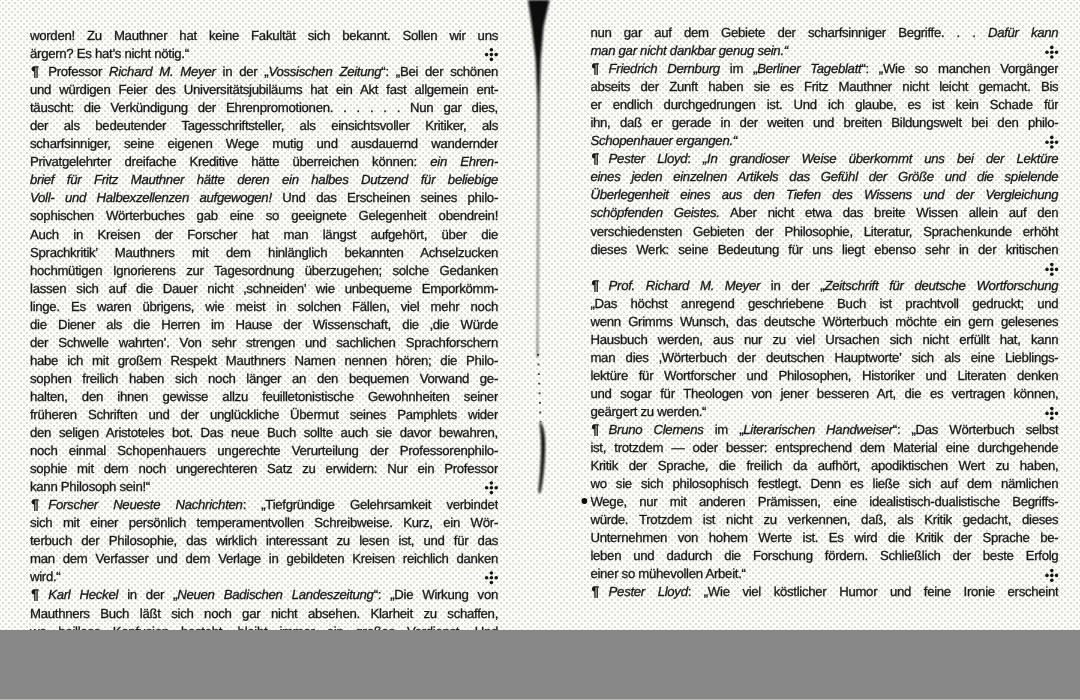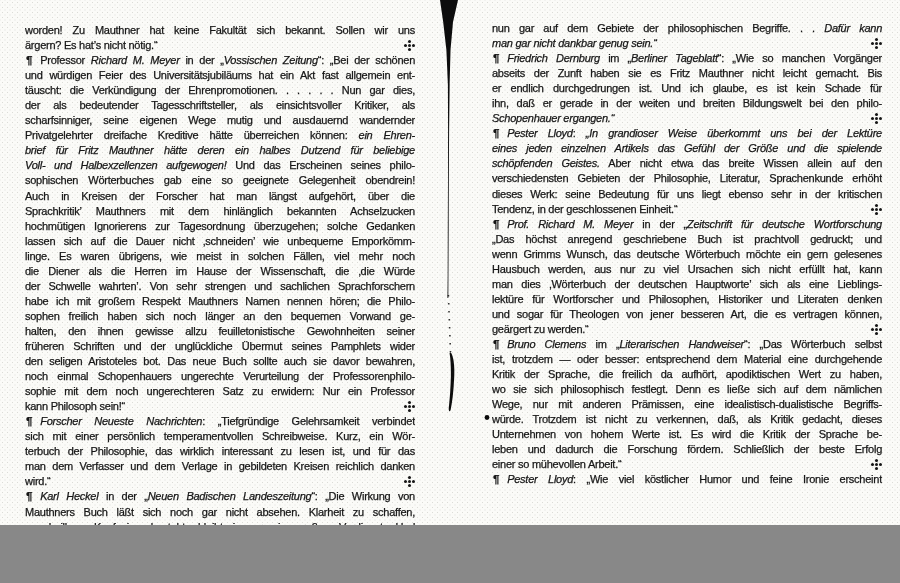--- a/index.html
+++ b/index.html
@@ -69,33 +69,34 @@
       <div class="line"><span class="pilcrow">¶</span><span class="seg-i">Forscher Neueste Nachrichten</span><span>: „Tiefgründige Gelehrsamkeit verbindet</span></div>
       <div class="line"><span>sich mit einer persönlich temperamentvollen Schreibweise. Kurz, ein Wör-</span></div>
       <div class="line"><span>terbuch der Philosophie, das wirklich interessant zu lesen ist, und für das</span></div>
       <div class="line"><span>man dem Verfasser und dem Verlage in gebildeten Kreisen reichlich danken</span></div>
       <div class="line pend"><span class="orn"></span><span>wird.“</span></div>
       <div class="line"><span class="pilcrow">¶</span><span class="seg-i">Karl Heckel</span><span> in der „</span><span class="seg-i">Neuen Badischen Landeszeitung</span><span>“: „Die Wirkung von</span></div>
       <div class="line"><span>Mauthners Buch läßt sich noch gar nicht absehen. Klarheit zu schaffen,</span></div>
       <div class="line"><span>wo heillose Konfusion besteht, bleibt immer ein großes Verdienst. Und</span></div>
     </div>
   <div class="page page-right">
-      <div class="line"><span>nun gar auf dem Gebiete der philosophischen Begriffe. . . </span><span class="seg-i">Dafür kann</span></div>
+      <div class="line"><span>nun gar auf dem Gebiete der scharfsinniger Begriffe. . . </span><span class="seg-i">Dafür kann</span></div>
       <div class="line pend"><span class="orn"></span><span class="seg-i">man gar nicht dankbar genug sein.“</span></div>
       <div class="line"><span class="pilcrow">¶</span><span class="seg-i">Friedrich Dernburg</span><span> im „</span><span class="seg-i">Berliner Tageblatt</span><span>“: „Wie so manchen Vorgänger</span></div>
       <div class="line"><span>abseits der Zunft haben sie es Fritz Mauthner nicht leicht gemacht. Bis</span></div>
       <div class="line"><span>er endlich durchgedrungen ist. Und ich glaube, es ist kein Schade für</span></div>
       <div class="line"><span>ihn, daß er gerade in der weiten und breiten Bildungswelt bei den philo-</span></div>
       <div class="line pend"><span class="orn"></span><span class="seg-i">Schopenhauer ergangen.“</span></div>
       <div class="line"><span class="pilcrow">¶</span><span class="seg-i">Pester Lloyd</span><span>: </span><span class="seg-i">„In grandioser Weise überkommt uns bei der Lektüre</span></div>
       <div class="line"><span class="seg-i">eines jeden einzelnen Artikels das Gefühl der Größe und die spielende</span></div>
+      <div class="line"><span class="seg-i">Überlegenheit eines aus den Tiefen des Wissens und der Vergleichung</span></div>
       <div class="line"><span class="seg-i">schöpfenden Geistes.</span><span> Aber nicht etwa das breite Wissen allein auf den</span></div>
       <div class="line"><span>verschiedensten Gebieten der Philosophie, Literatur, Sprachenkunde erhöht</span></div>
       <div class="line"><span>dieses Werk: seine Bedeutung für uns liegt ebenso sehr in der kritischen</span></div>
-      <div class="line pend"><span class="orn"></span><span>Tendenz, in der geschlossenen Einheit.“</span></div>
+      <div class="line pend"><span class="orn"></span></div>
       <div class="line"><span class="pilcrow">¶</span><span class="seg-i">Prof. Richard M. Meyer</span><span> in der „</span><span class="seg-i">Zeitschrift für deutsche Wortforschung</span></div>
       <div class="line"><span>„Das höchst anregend geschriebene Buch ist prachtvoll gedruckt; und</span></div>
       <div class="line"><span>wenn Grimms Wunsch, das deutsche Wörterbuch möchte ein gern gelesenes</span></div>
       <div class="line"><span>Hausbuch werden, aus nur zu viel Ursachen sich nicht erfüllt hat, kann</span></div>
       <div class="line"><span>man dies ‚Wörterbuch der deutschen Hauptworte’ sich als eine Lieblings-</span></div>
       <div class="line"><span>lektüre für Wortforscher und Philosophen, Historiker und Literaten denken</span></div>
       <div class="line"><span>und sogar für Theologen von jener besseren Art, die es vertragen können,</span></div>
       <div class="line pend"><span class="orn"></span><span>geärgert zu werden.“</span></div>
       <div class="line"><span class="pilcrow">¶</span><span class="seg-i">Bruno Clemens</span><span> im „</span><span class="seg-i">Literarischen Handweiser</span><span>“: „Das Wörterbuch selbst</span></div>
       <div class="line"><span>ist, trotzdem — oder besser: entsprechend dem Material eine durchgehende</span></div>

